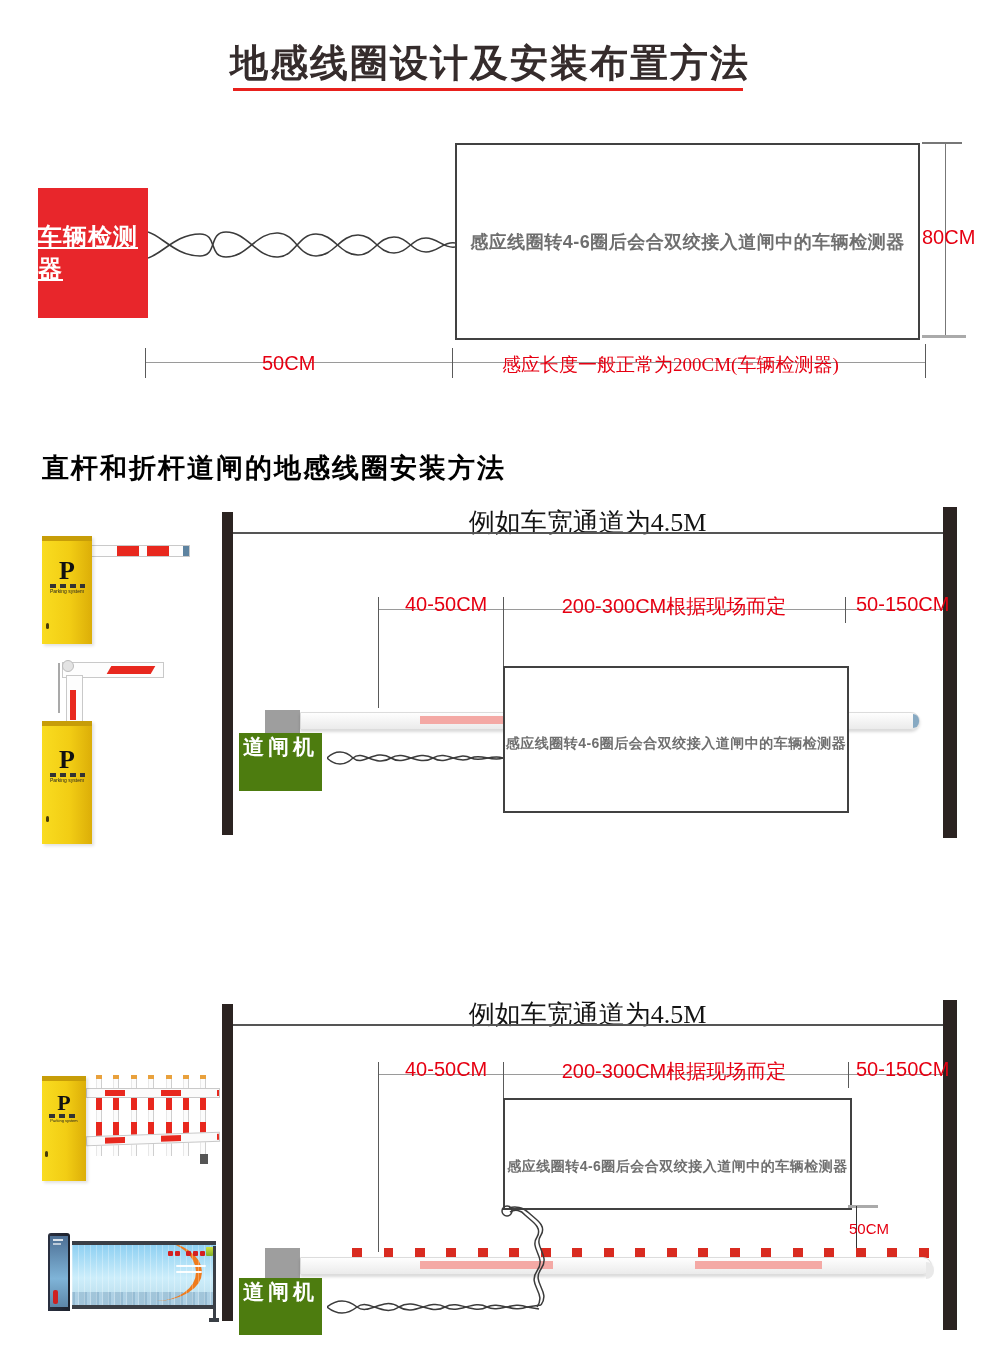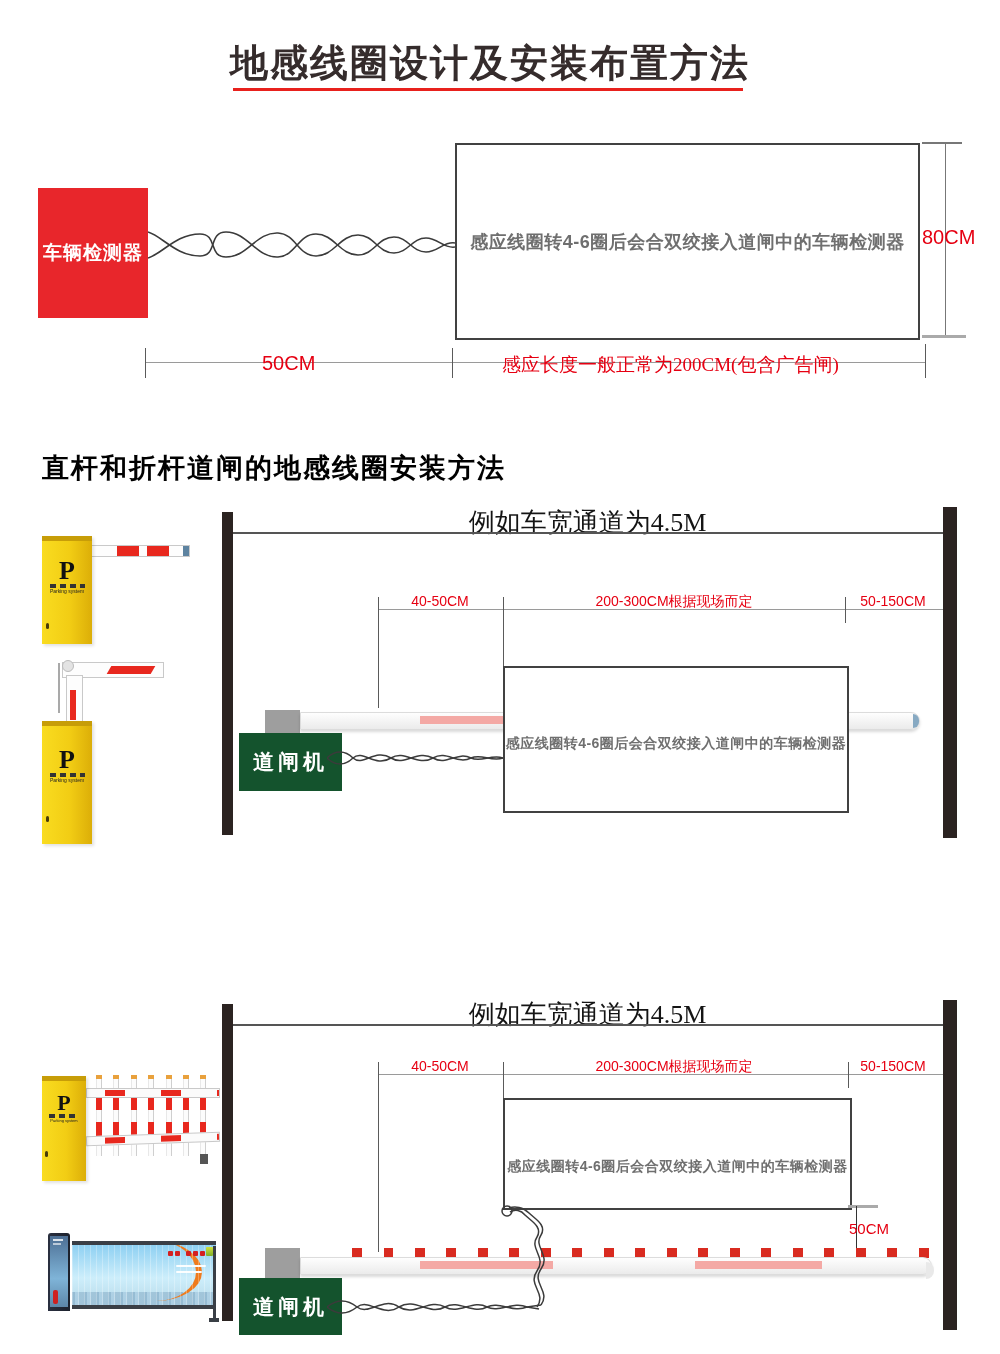--- a/index.html
+++ b/index.html
@@ -13,35 +13,35 @@
               letter-spacing:2px;color:#352c2c;text-align:center;white-space:nowrap;}
   .title-underline{left:233px;top:88px;width:510px;height:3px;background:#e8211d;}
   
   .hline{background:#9a9a9a;height:1px;}
   .vline{background:#5a5a5a;width:1px;}
   .tickg{background:#aaa;}
   
   .s1-heading{left:35px;top:140px;font-size:27px;color:#111;}
   .detector-box{left:38px;top:188px;width:110px;height:130px;background:#e8262b;
                 display:flex;align-items:center;justify-content:center;}
-  .detector-box span{color:#fff;font-weight:bold;font-size:19px;letter-spacing:1px;}
+  .detector-box span{color:#fff;font-weight:bold;font-size:24px;letter-spacing:1px;text-decoration:underline;}
   .loop-rect{border:2px solid #414141;background:#fff;display:flex;align-items:center;justify-content:center;}
   .loop-rect.r1{left:455px;top:143px;width:461px;height:193px;}
   .loop-note{font-weight:bold;color:#6f6f6f;letter-spacing:0.5px;white-space:nowrap;}
   .r1 .loop-note{font-size:18px;}
   
   .sec-heading{font-size:27px;font-weight:900;color:#000000;letter-spacing:2px;white-space:nowrap;}
   .channel-title{width:711px;left:232px;text-align:center;font-size:26px;color:#141414;}
   .post{background:#2b2321;}
-  .dim-label{font-size:14px;color:#e60012;white-space:nowrap;text-align:center;}
+  .dim-label{font-size:20px;color:#e60012;white-space:nowrap;text-align:center;}
   
   .arm{background:linear-gradient(180deg,#fefefe,#ebebeb);border:1px solid #dcdcdc;
        box-shadow:0 2px 3px rgba(0,0,0,0.15);}
   .pink-stripe{position:absolute;height:8px;background:#f4a9a5;}
-  .gate-box{width:103px;background:#14532d;display:flex;align-items:center;justify-content:center;}
+  .gate-box{width:83px;background:#4d7c0f;display:flex;justify-content:center;}
   .gate-box span{color:#fff;font-weight:900;font-size:21px;letter-spacing:4px;}
   .grayblock{background:#9e9e9e;}
   
   .cab{background:linear-gradient(90deg,#f9dc20 0%,#f2cd14 55%,#dcae08 100%);
        border-top:5px solid #c79d08;box-shadow:2px 2px 3px rgba(0,0,0,0.12);}
   .plogo{position:absolute;left:0;width:100%;text-align:center;color:#111;}
   .plogo .pP{font-weight:800;font-size:26px;line-height:24px;font-family:"Liberation Serif",serif;}
   .plogo .pcar{margin:1px auto 0;width:70%;height:4px;
        background:repeating-linear-gradient(90deg,#333 0 6px,transparent 6px 10px);}
   .plogo .pbrand{font-size:5px;color:#222;letter-spacing:0;}
@@ -93,21 +93,21 @@
   <div class="abs tickg" style="left:922px;top:142px;width:40px;height:2px;background:#777;"></div>
   <div class="abs" style="left:945px;top:143px;width:1px;height:193px;background:#777;"></div>
   <div class="abs tickg" style="left:922px;top:335px;width:44px;height:3px;"></div>
   <div class="abs red" style="left:922px;top:226px;font-size:20px;">80CM</div>
 
   <div class="abs hline" style="left:145px;top:362px;width:780px;"></div>
   <div class="abs vline" style="left:145px;top:348px;height:30px;"></div>
   <div class="abs vline" style="left:452px;top:348px;height:30px;"></div>
   <div class="abs vline" style="left:925px;top:344px;height:34px;"></div>
   <div class="abs red" style="left:262px;top:352px;font-size:20px;">50CM</div>
-  <div class="abs serif red" style="left:502px;top:352px;font-size:19px;white-space:nowrap;">感应长度一般正常为200CM(包含广告闸)</div>
+  <div class="abs serif red" style="left:502px;top:352px;font-size:19px;white-space:nowrap;">感应长度一般正常为200CM(车辆检测器)</div>
 
   <div class="abs sec-heading" style="left:42px;top:450px;">直杆和折杆道闸的地感线圈安装方法</div>
   <div class="abs serif channel-title" style="top:505px;">例如车宽通道为4.5M</div>
   <div class="abs" style="left:232px;top:532px;width:711px;height:2px;background:#555;"></div>
   <div class="abs post" style="left:222px;top:512px;width:11px;height:323px;"></div>
   <div class="abs post" style="left:943px;top:507px;width:14px;height:331px;"></div>
 
   <div class="abs hline" style="left:378px;top:609px;width:565px;"></div>
   <div class="abs vline" style="left:378px;top:597px;height:111px;"></div>
   <div class="abs vline" style="left:503px;top:597px;height:69px;"></div>

